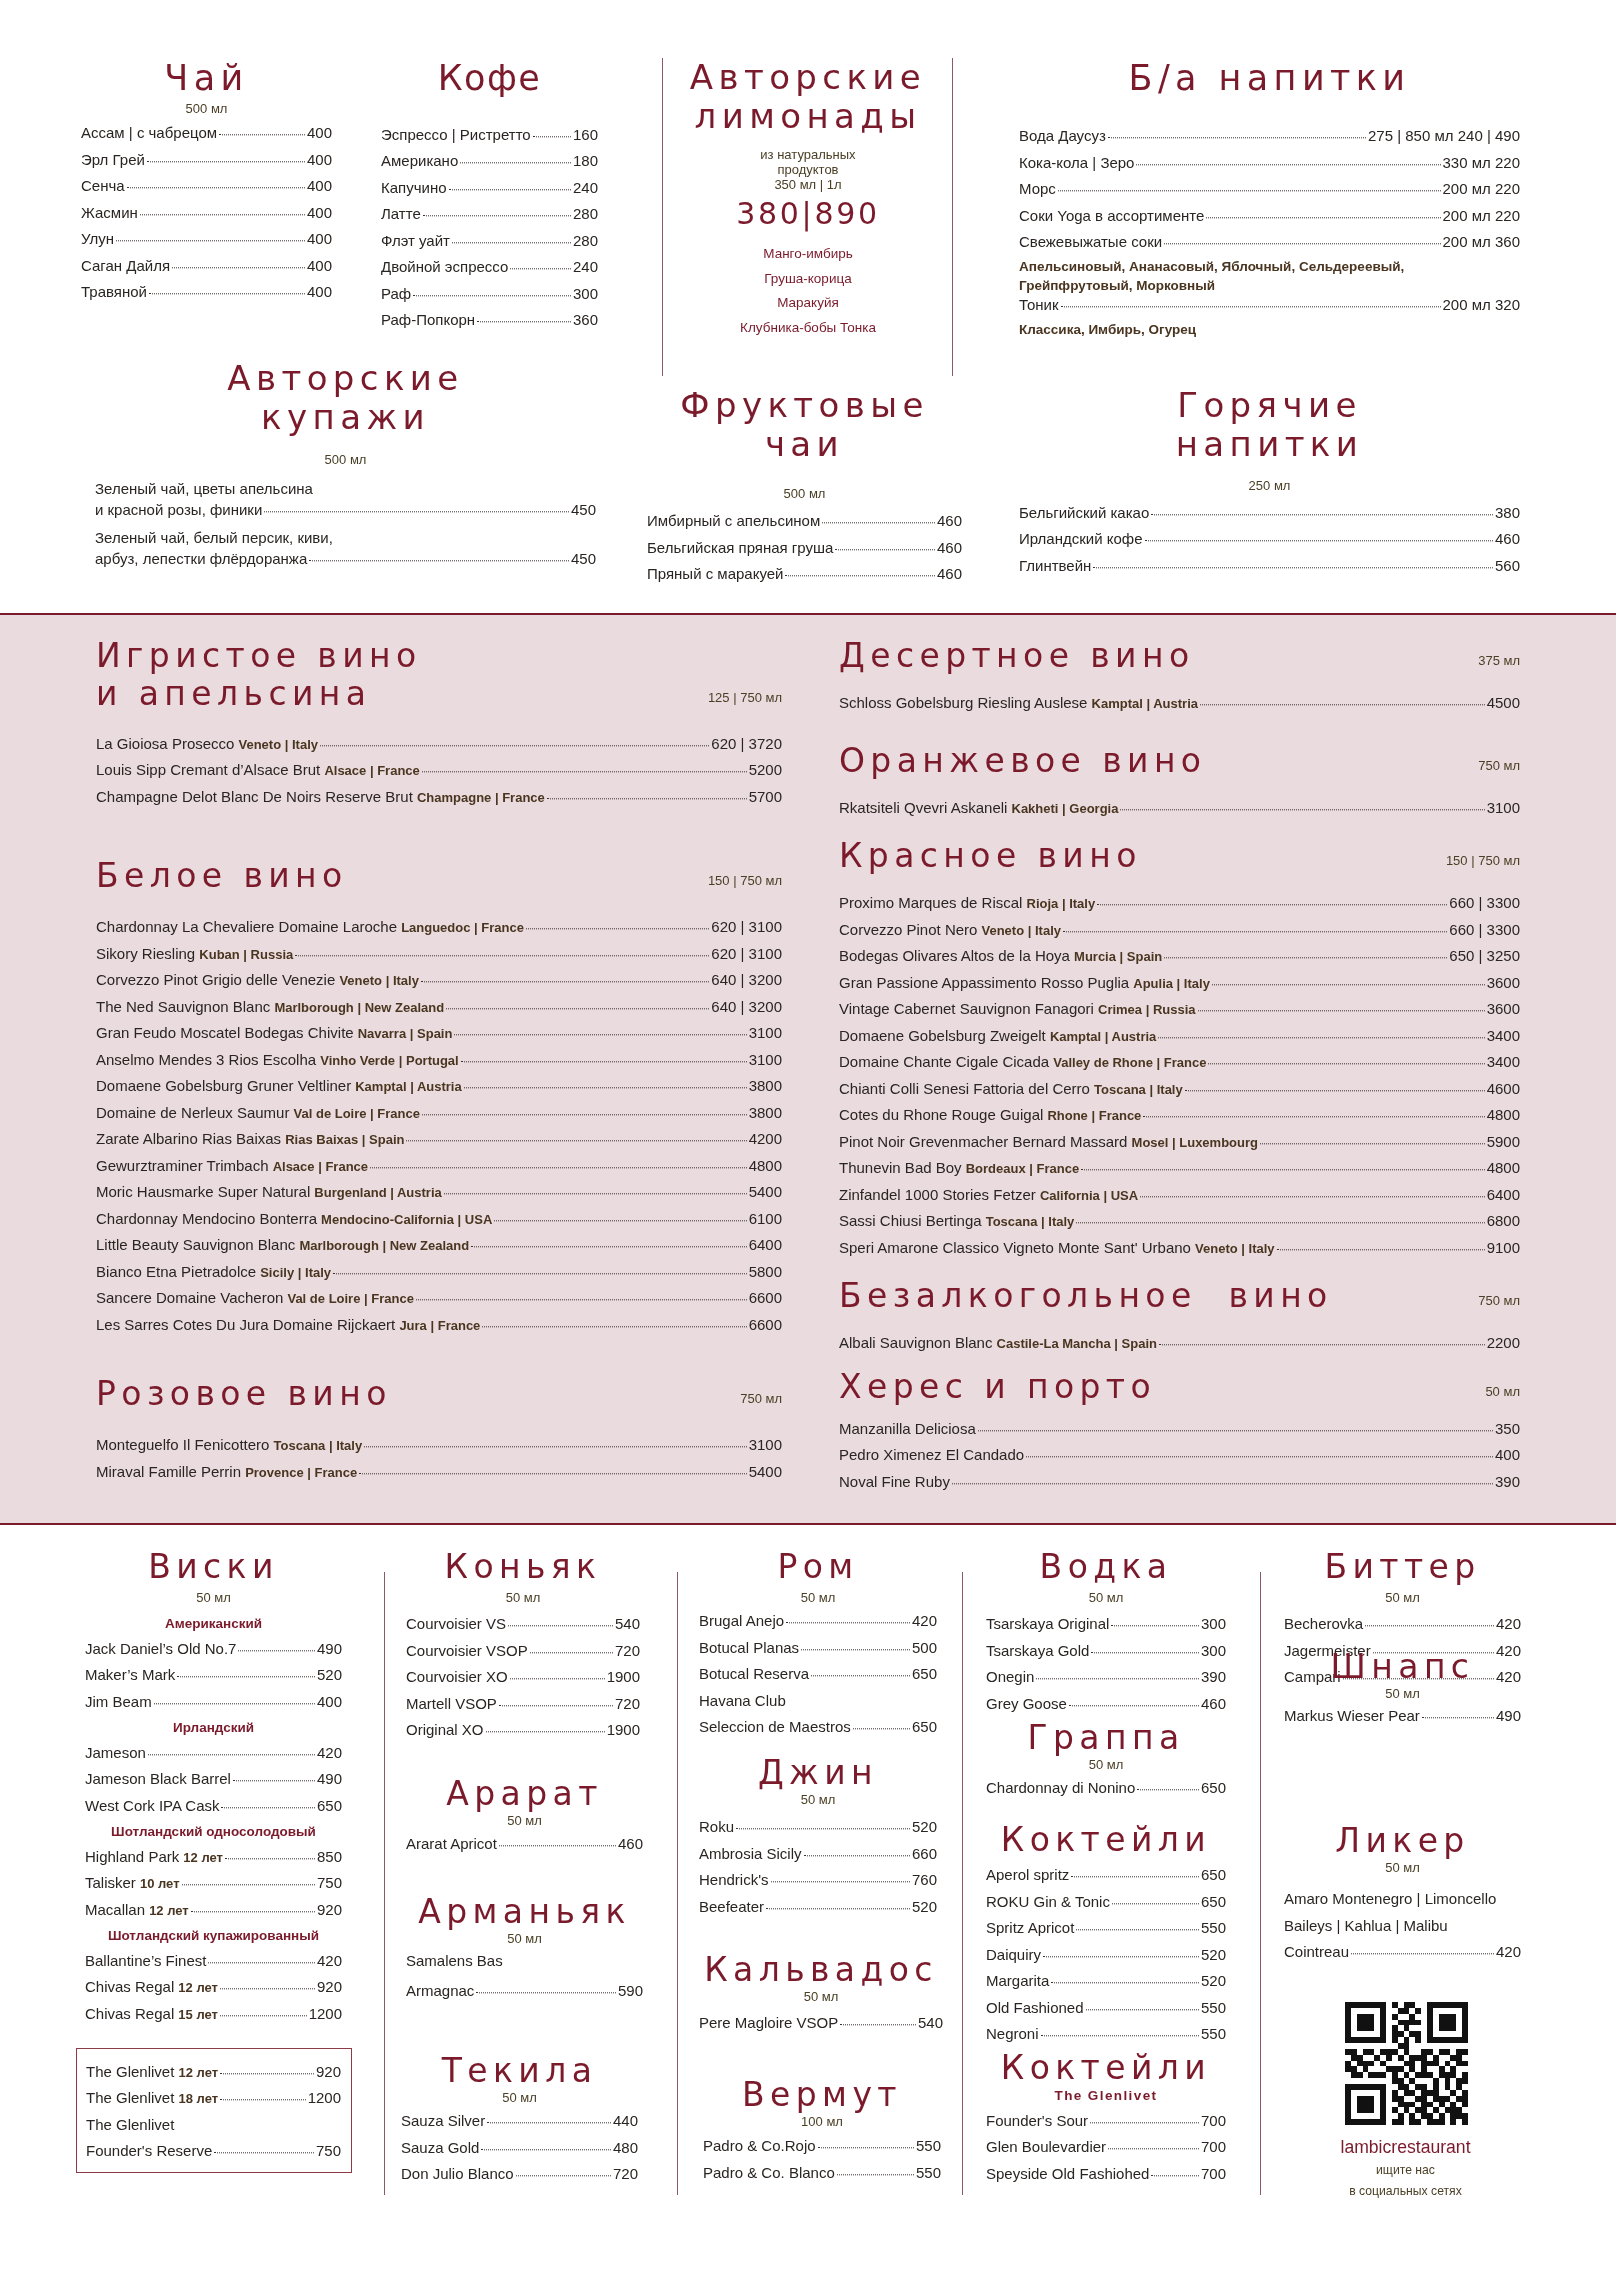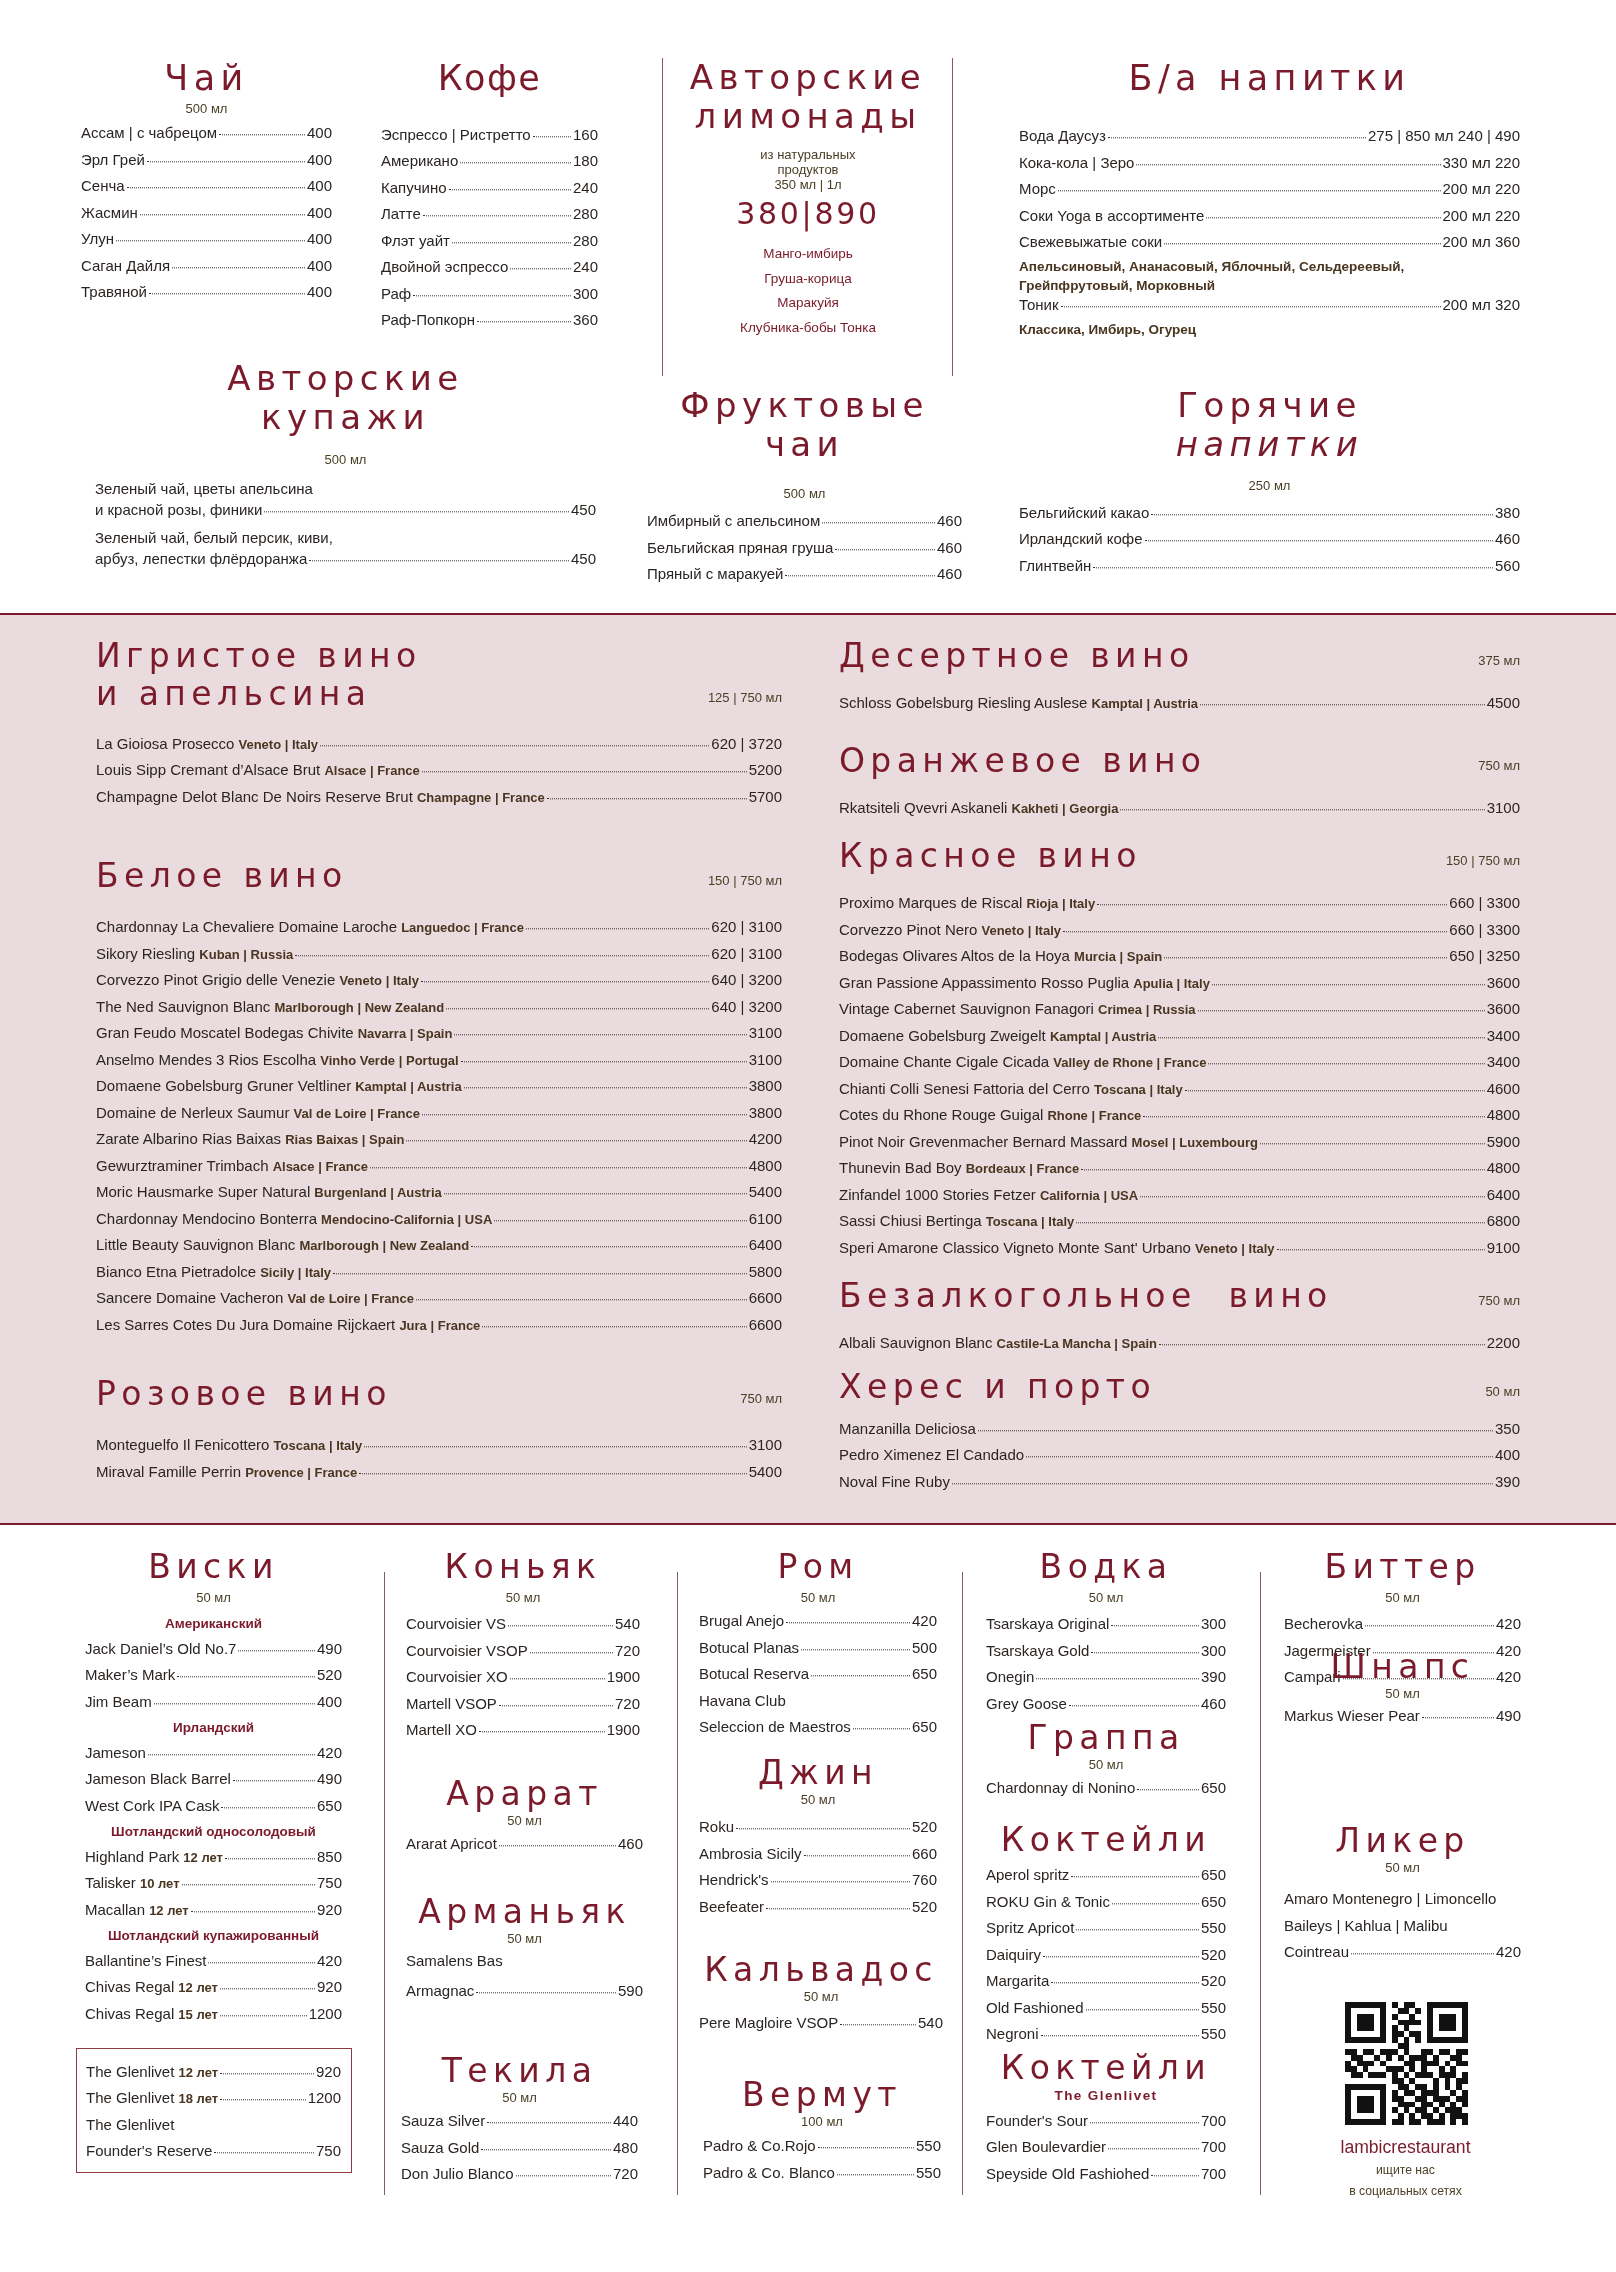--- a/index.html
+++ b/index.html
@@ -213,21 +213,21 @@
       <div class="row">
         <span class="n">Пряный с маракуей</span>
         <span class="d"></span>
         <span class="p">460</span>
       </div>
     </div>
 </div>
 
 <div class="abs" style="left:1019px;top:386px;width:501px;">
   <div class="title" style="font-size:34px;">Горячие</div>
-  <div class="title" style="font-size:34px;font-style:italic;">напитки</div>
+  <div class="title" style="font-size:34px;">напитки</div>
   <div class="vol" style="margin:13.5px 0 12.2px;">250 мл</div>
   <div class="list" id="hot-list">
       <div class="row">
         <span class="n">Бельгийский какао</span>
         <span class="d"></span>
         <span class="p">380</span>
       </div>
       <div class="row">
         <span class="n">Ирландский кофе</span>
         <span class="d"></span>
@@ -680,21 +680,21 @@
         <span class="n">Courvoisier XO</span>
         <span class="d"></span>
         <span class="p">1900</span>
       </div>
       <div class="row">
         <span class="n">Martell VSOP</span>
         <span class="d"></span>
         <span class="p">720</span>
       </div>
       <div class="row">
-        <span class="n">Martell XO</span>
+        <span class="n">Original XO</span>
         <span class="d"></span>
         <span class="p">1900</span>
       </div>
     </div>
 </div>
 <div class="abs" style="left:406px;top:1775px;width:237px;">
   <div class="title" style="font-size:33px;">Арарат</div>
   <div class="vol" style="margin:0 0 8.1px;">50 мл</div>
   <div class="list" id="ararat-list">
       <div class="row">

